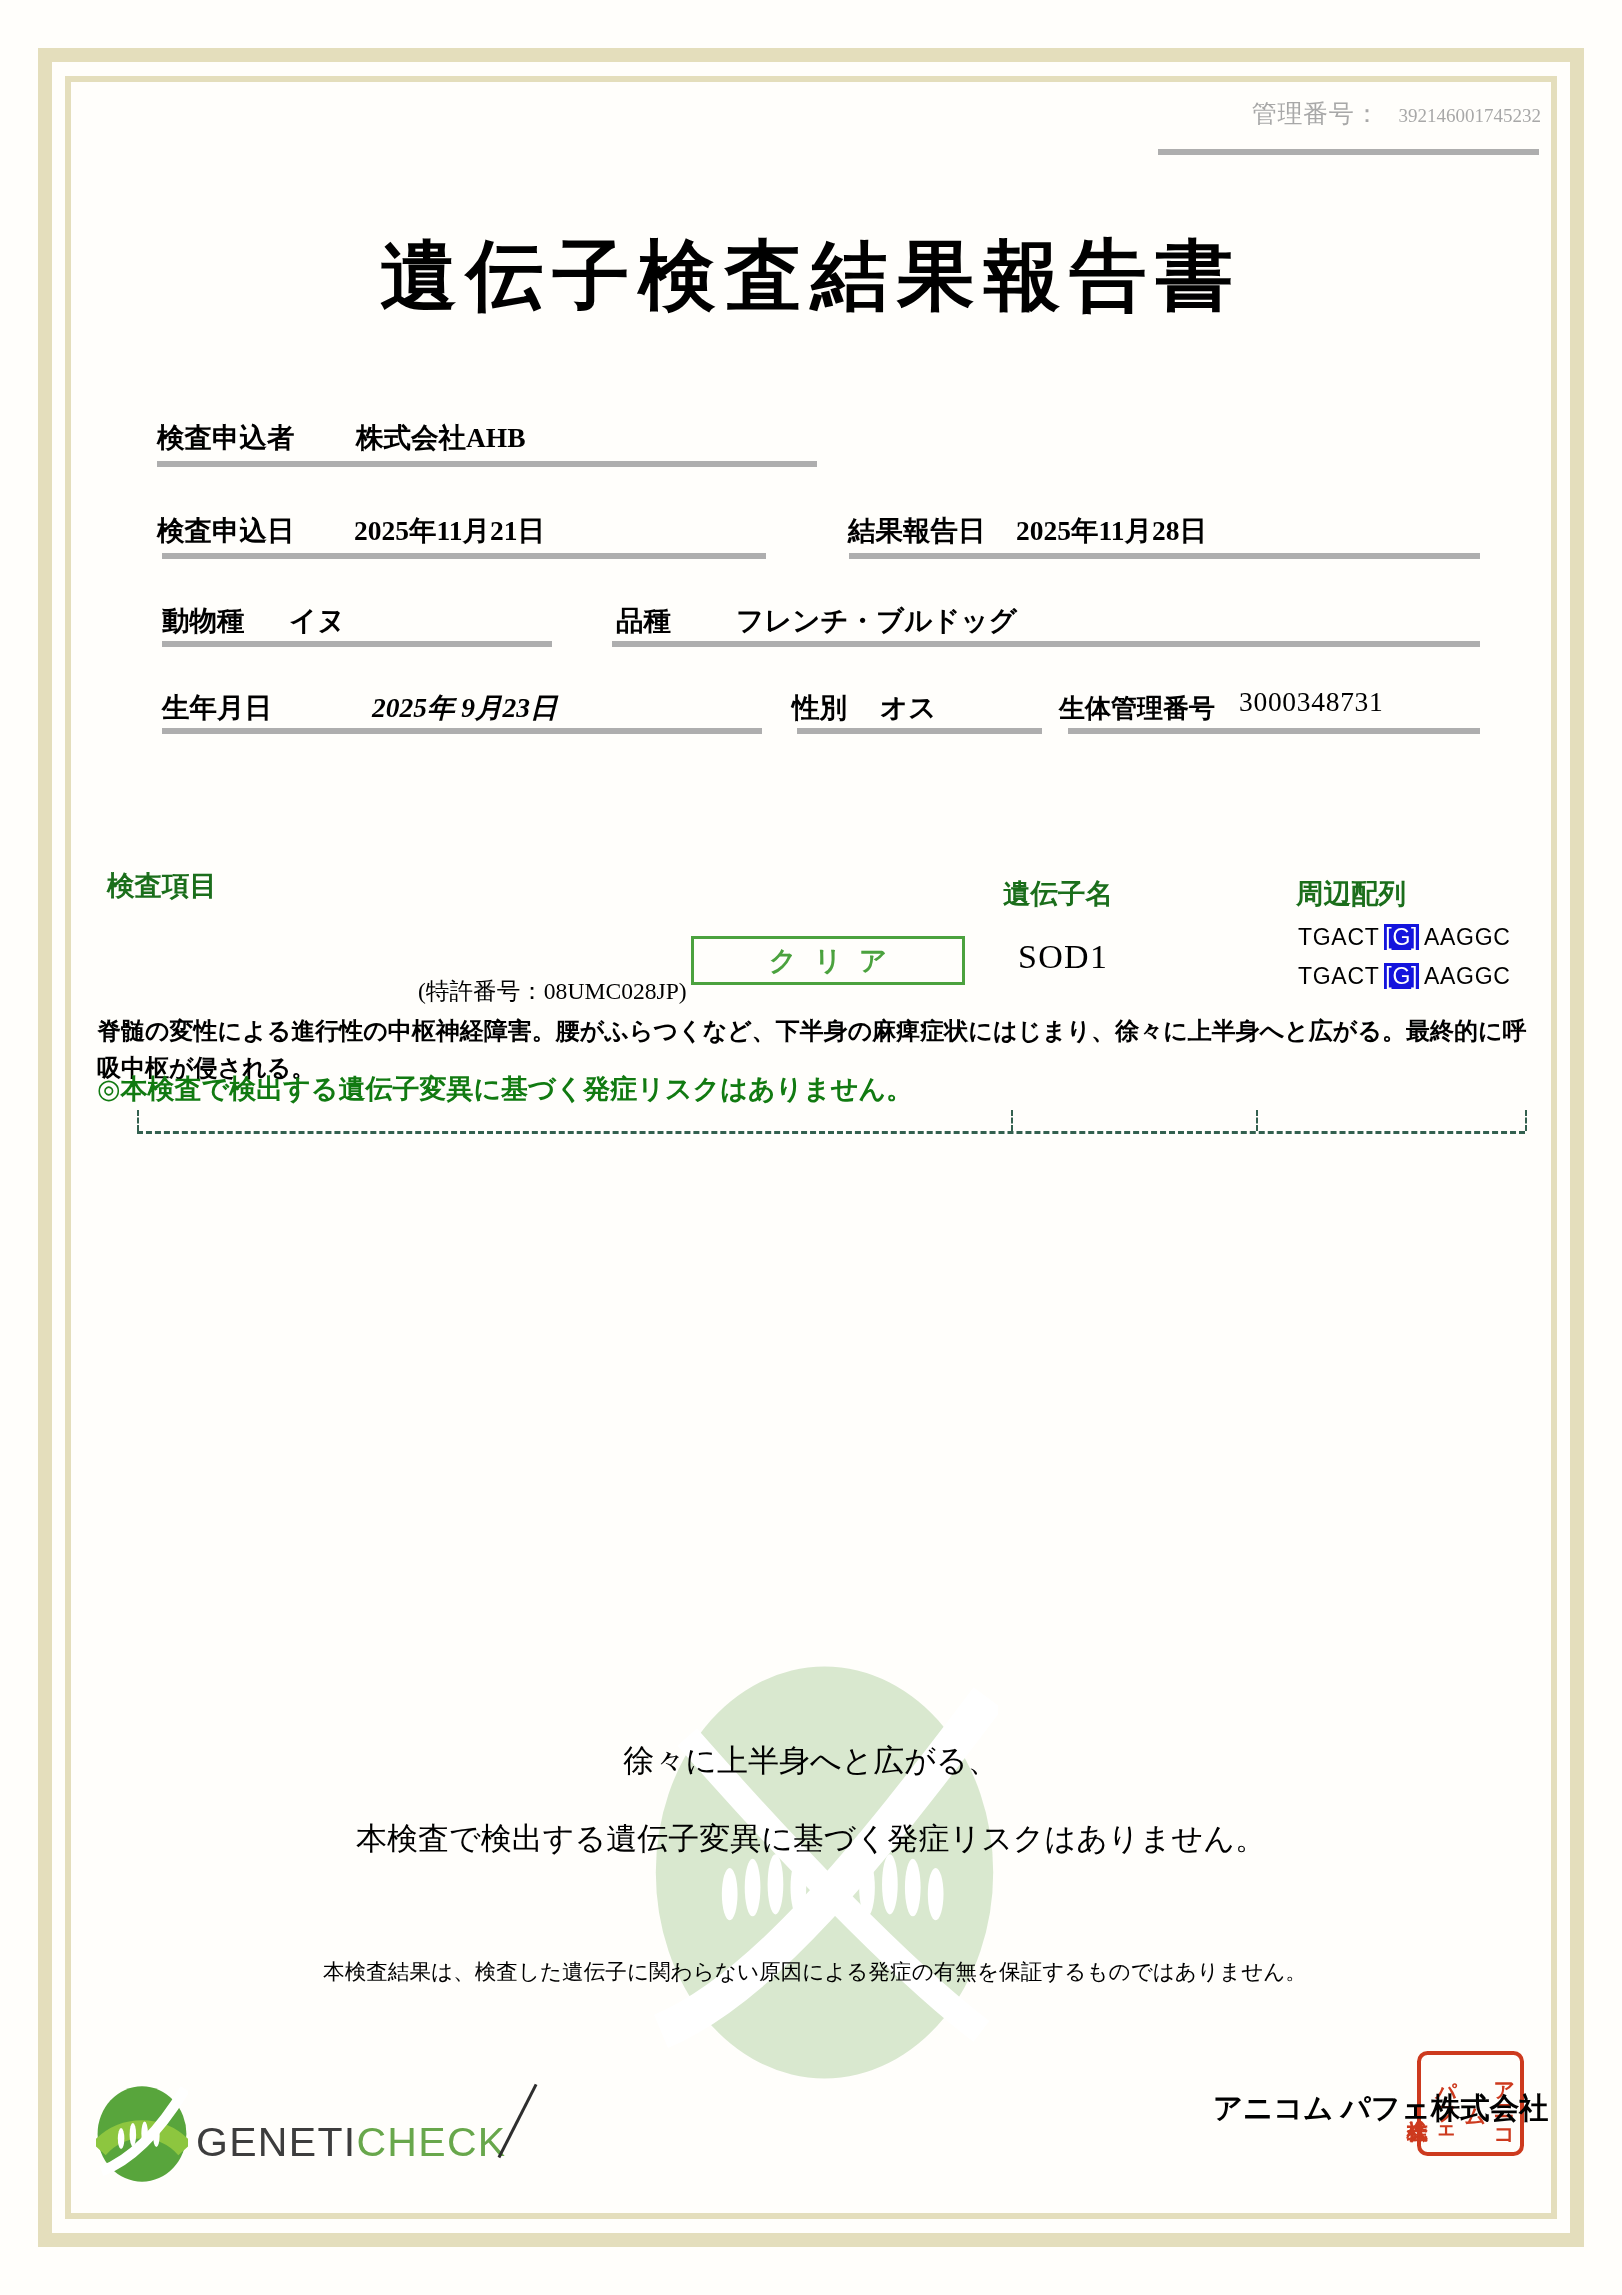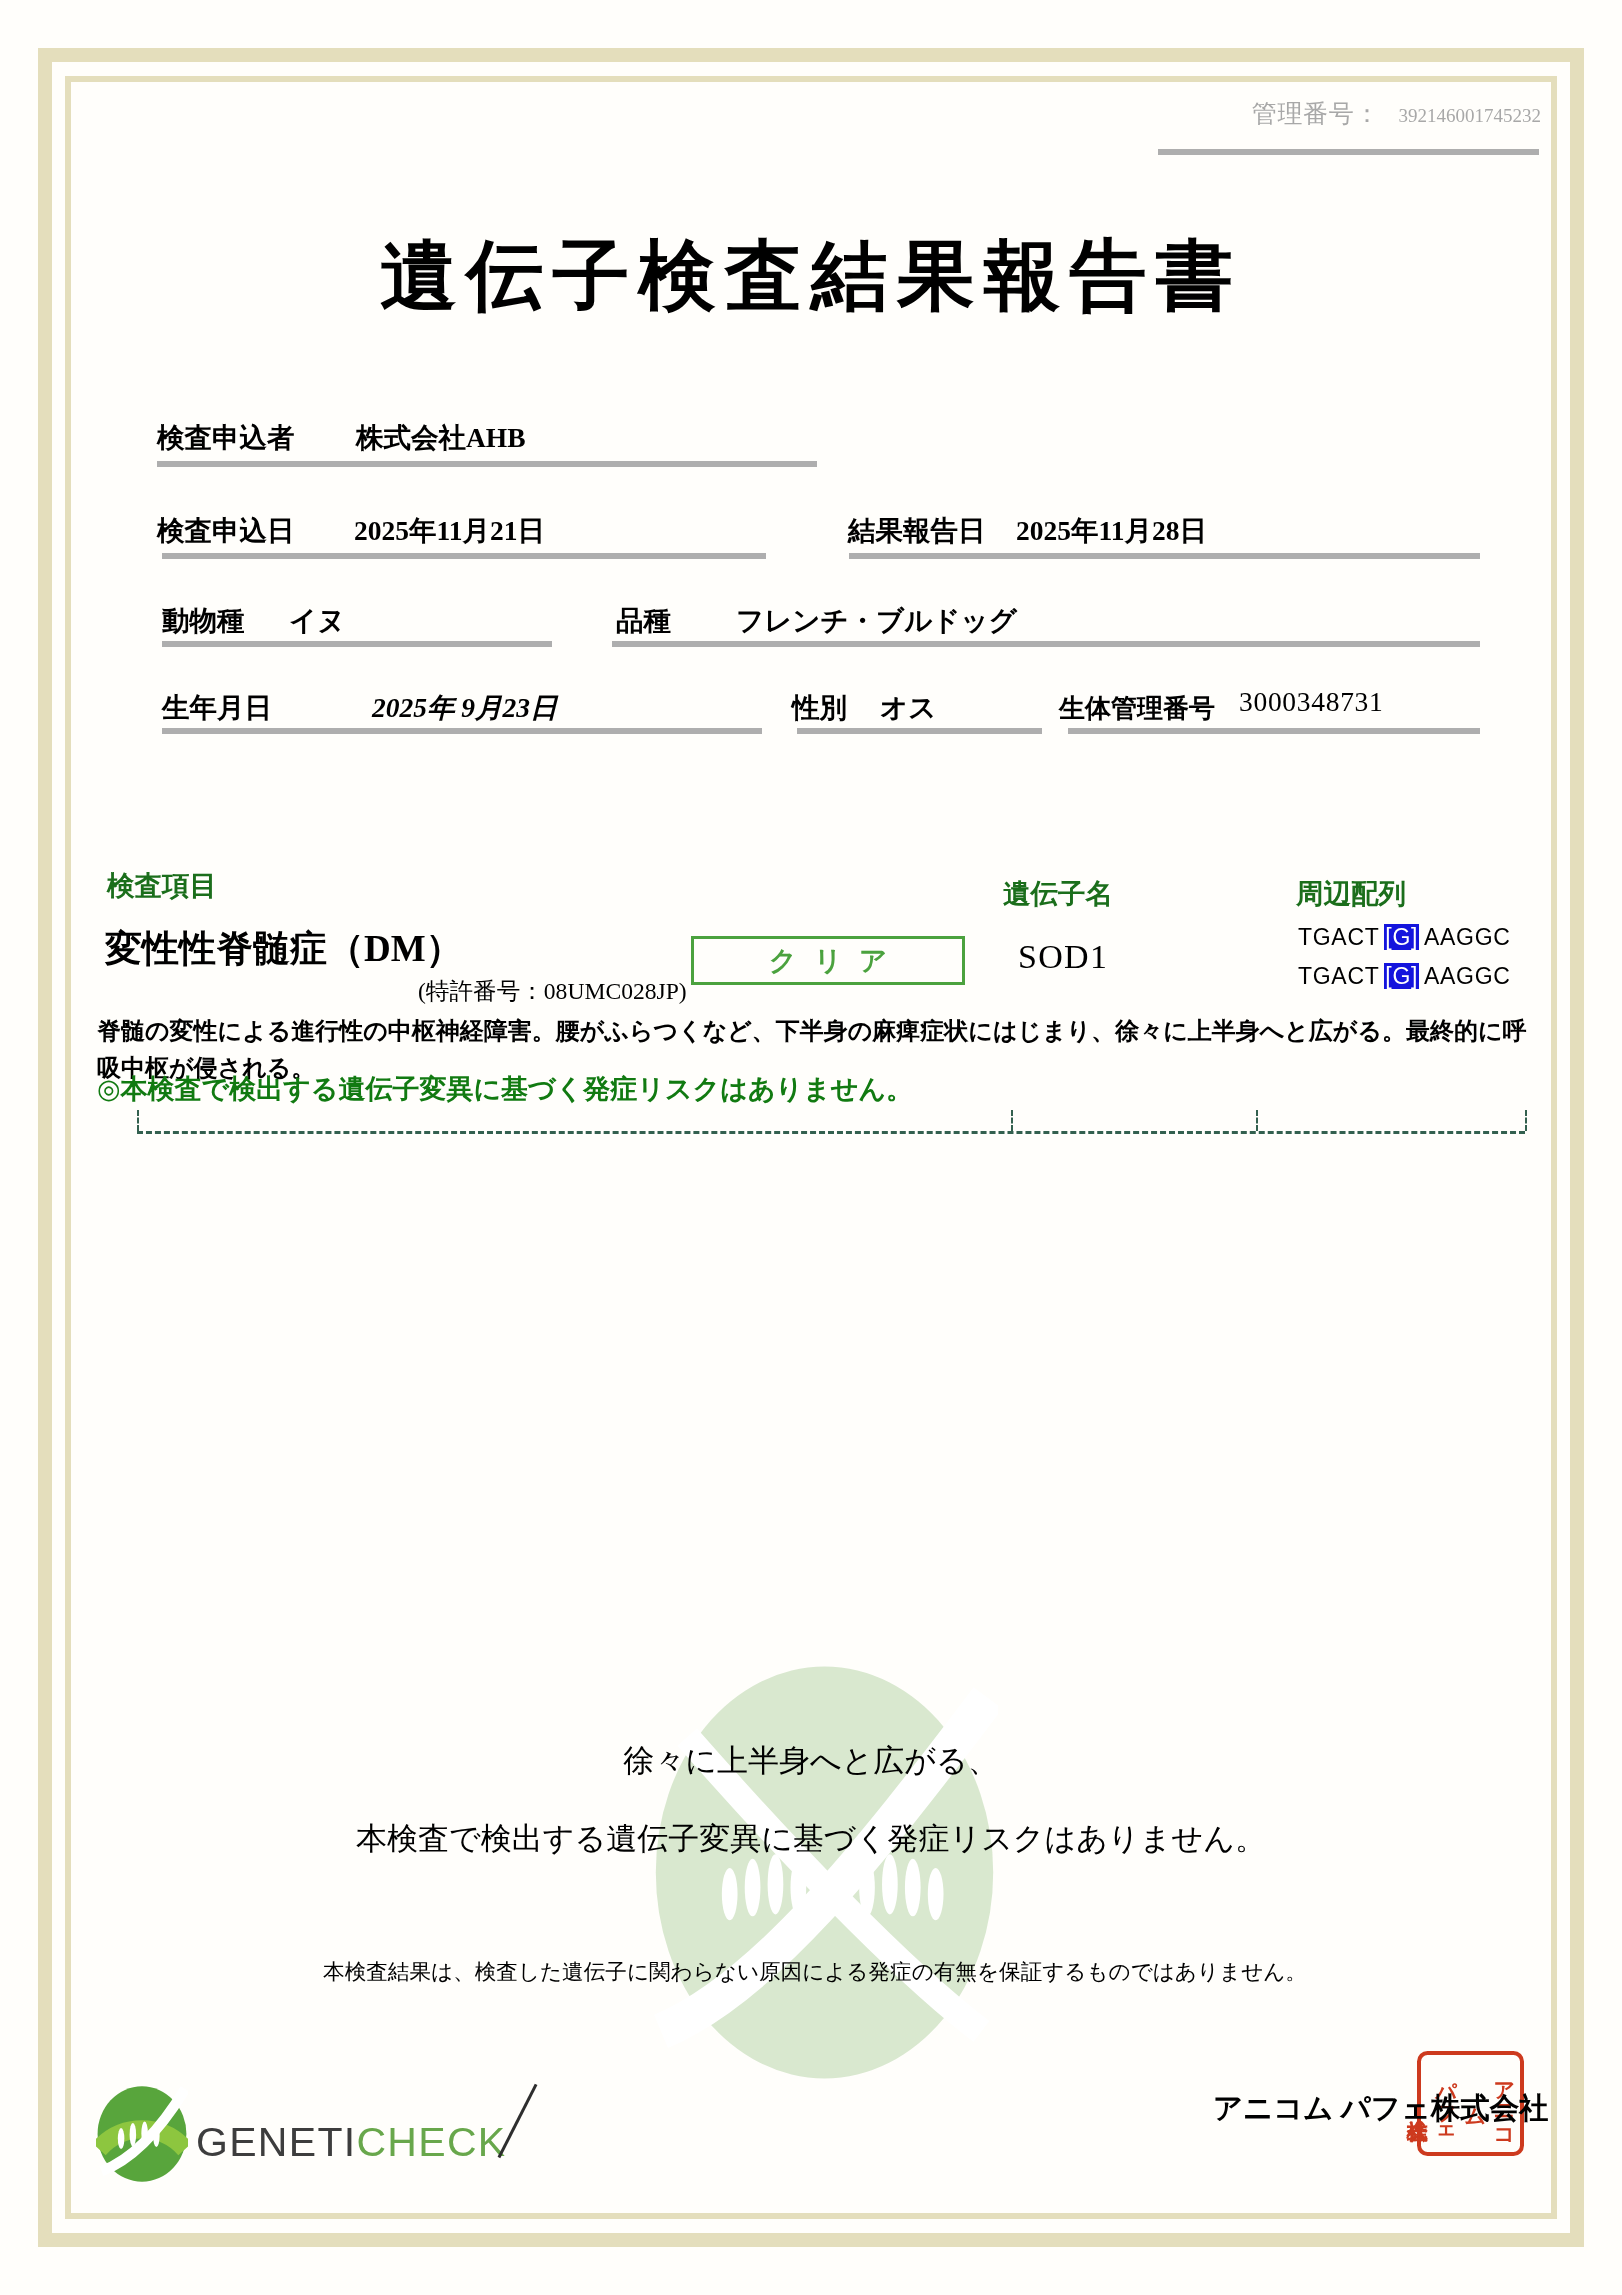--- a/index.html
+++ b/index.html
@@ -111,21 +111,20 @@
   <span class="abs val" style="left:880px;top:690px;">オス</span>
   <div class="bar" style="left:797px;top:728px;width:245px;"></div>
   <span class="abs lbl" style="left:1059px;top:691px;font-size:26px;">生体管理番号</span>
   <span class="abs valnum" style="left:1239px;top:686px;">3000348731</span>
   <div class="bar" style="left:1068px;top:728px;width:412px;"></div>
 
   <span class="abs ghead" style="left:107px;top:868px;">検査項目</span>
   <span class="abs ghead" style="left:1003px;top:876px;">遺伝子名</span>
   <span class="abs ghead" style="left:1296px;top:876px;">周辺配列</span>
 
-  <span class="abs disease" style="left:105px;top:924px;">変性性脊髄症（DM）</span>
   <span class="abs patent" style="left:418px;top:975px;">(特許番号：08UMC028JP)</span>
   <div class="result-box">
     <span>クリア</span>
   </div>
   <span class="abs gene" style="left:1018px;top:938px;">SOD1</span>
 
   <div class="seq" style="top:924px;">
     <span>TGACT</span><span class="var">[G]</span><span>AAGGC</span>
   </div>
   <div class="seq" style="top:963px;">

